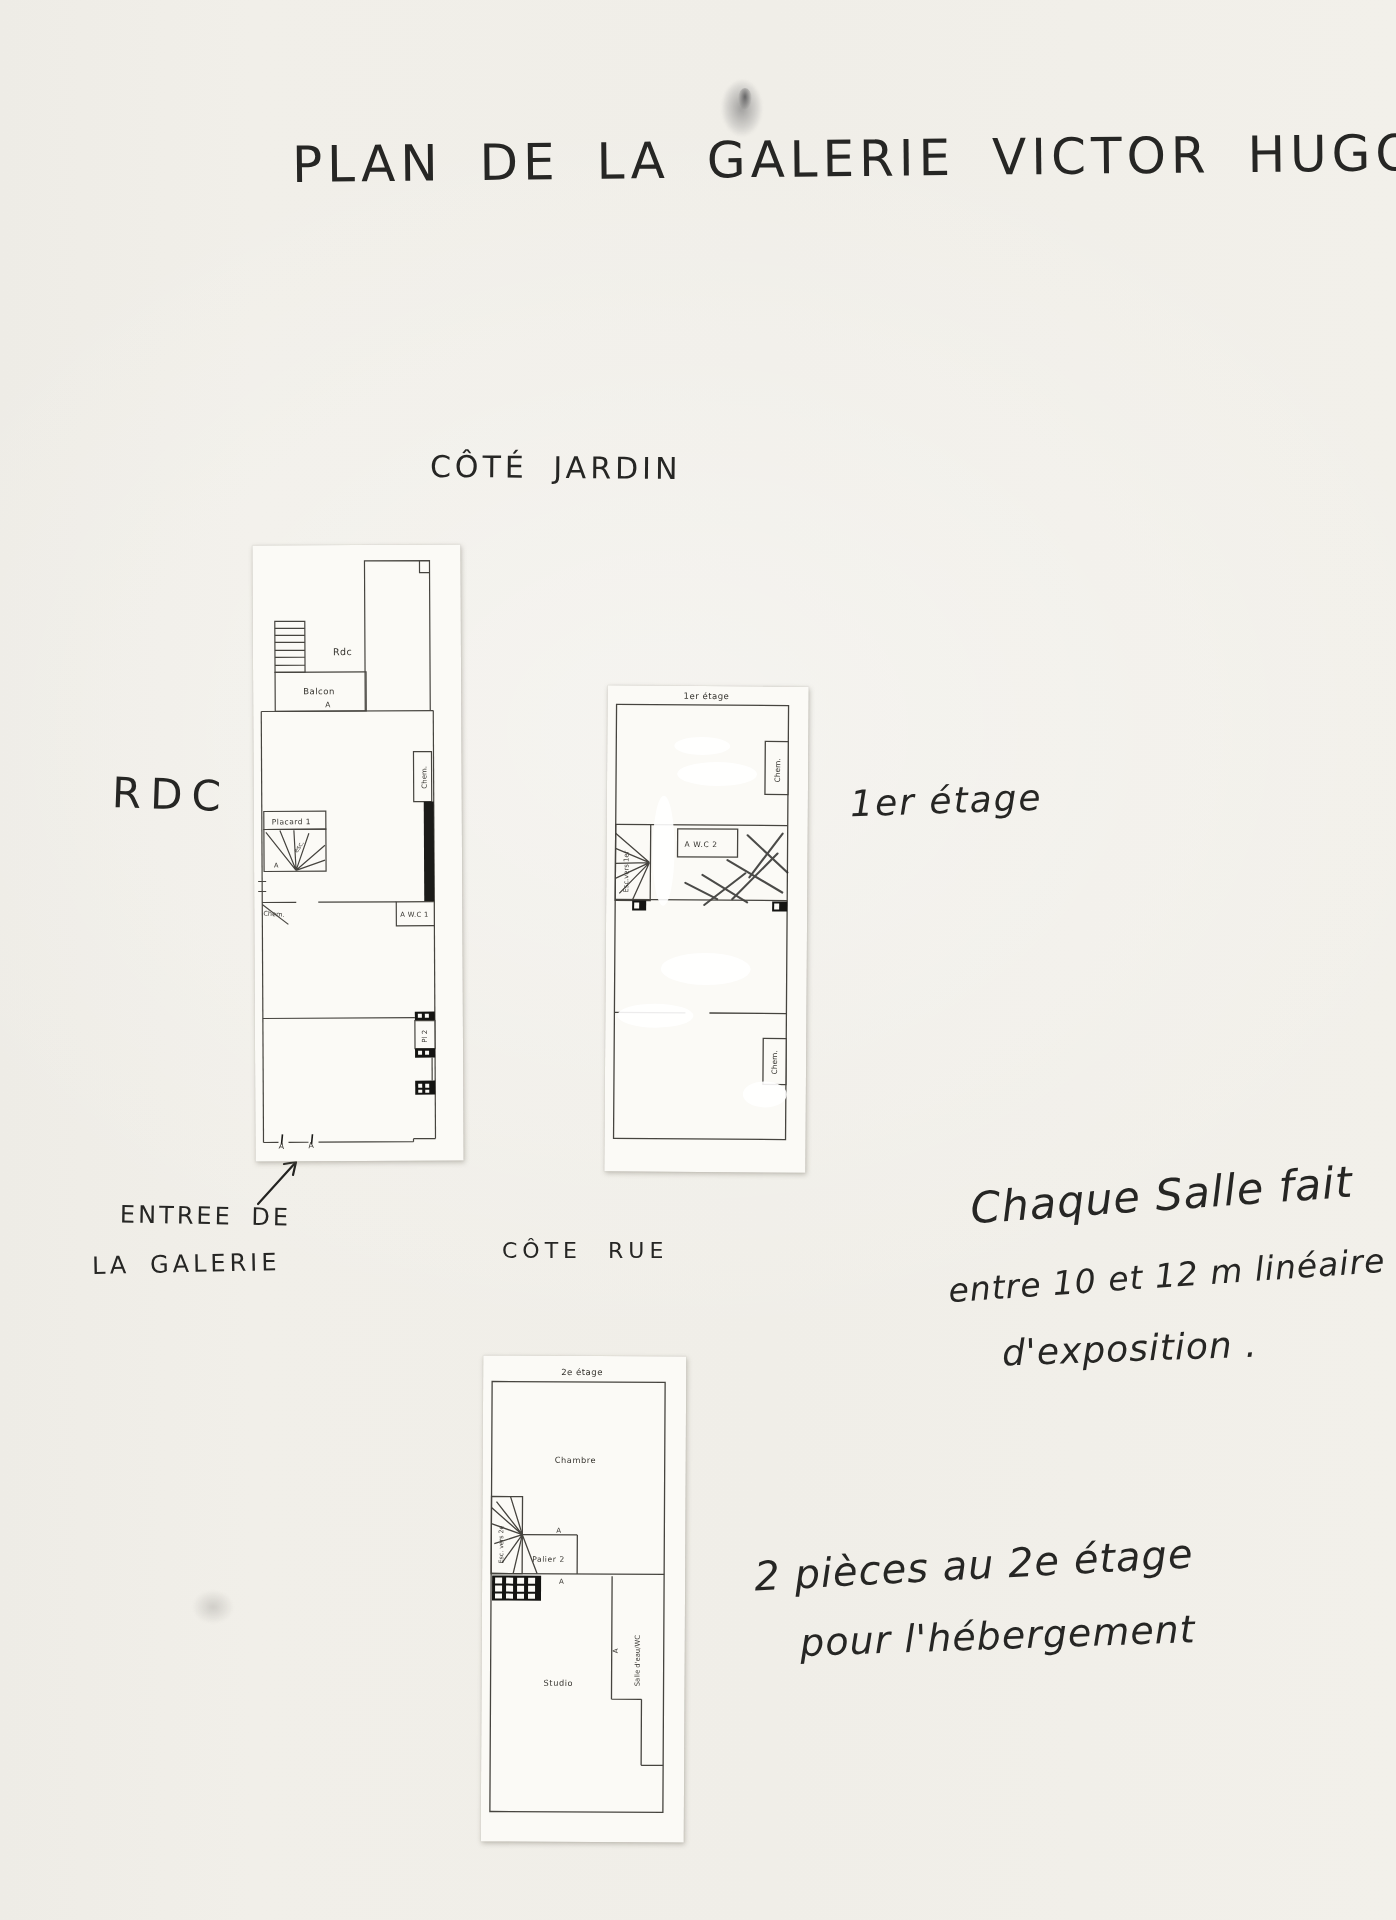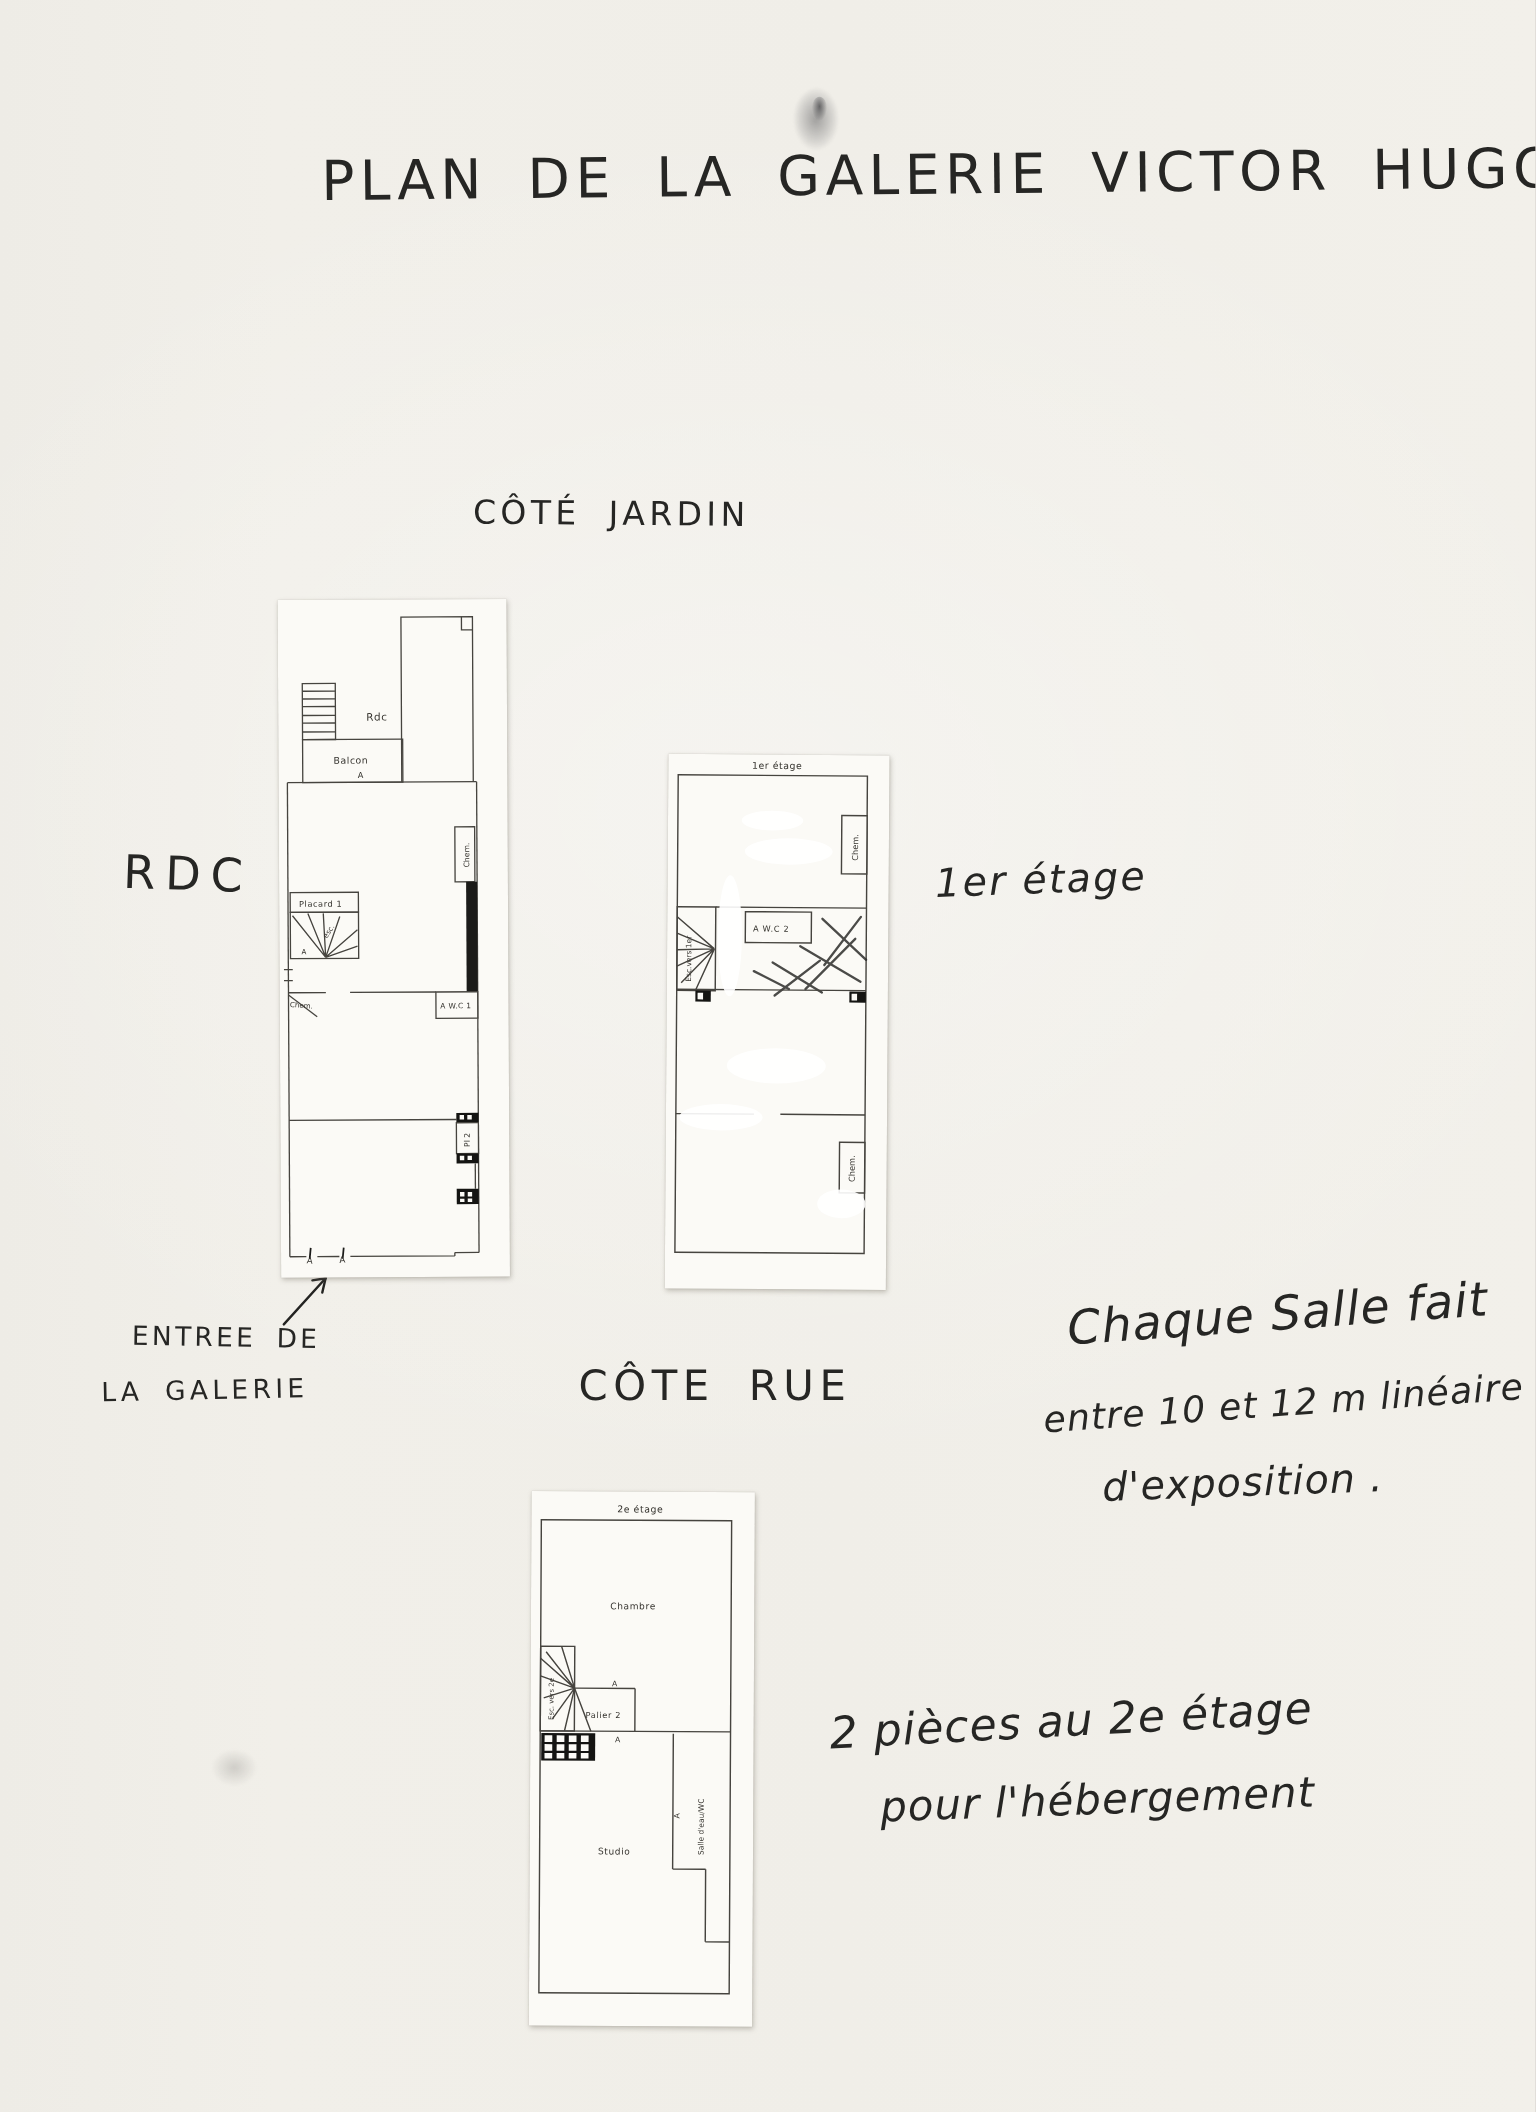--- a/index.html
+++ b/index.html
@@ -50,21 +50,21 @@
   <div class="hand caps" style="left:92px; top:1250px; font-size:24px; letter-spacing:4px; word-spacing:8px; transform:rotate(-1.2deg);">LA GALERIE</div>
 
   <svg style="position:absolute; left:250px; top:1154px;" width="56" height="56" viewBox="0 0 56 56">
     <g stroke="#232321" stroke-width="2.2" fill="none" stroke-linecap="round">
       <path d="M8,50 L46,8"></path>
       <path d="M46,8 L34,10"></path>
       <path d="M46,8 L43,21"></path>
     </g>
   </svg>
 
-  <div class="hand caps" style="left:502px; top:1238px; font-size:38px; letter-spacing:5px; word-spacing:14px;margin-left:24px;">CÔTE RUE</div>
+  <div class="hand caps" style="left:502px; top:1238px; font-size:22px; letter-spacing:5px; word-spacing:14px;">CÔTE RUE</div>
 
   <div class="hand script" style="left:970px; top:1170px; font-size:43px; letter-spacing:1px; transform:rotate(-4deg);">Chaque Salle fait</div>
   <div class="hand script" style="left:948px; top:1256px; font-size:33px; letter-spacing:1px; transform:rotate(-4deg);">entre 10 et 12 m linéaire</div>
   <div class="hand script" style="left:1002px; top:1328px; font-size:36px; letter-spacing:1px; transform:rotate(-2deg);">d'exposition .</div>
 
   <div class="hand script" style="left:754px; top:1542px; font-size:40px; letter-spacing:1px; transform:rotate(-3deg);">2 pièces au 2e étage</div>
   <div class="hand script" style="left:800px; top:1614px; font-size:38px; letter-spacing:1px; transform:rotate(-2deg);">pour l'hébergement</div>
 
   <div class="paper" style="left:254px; top:545px; width:208px; height:616px; transform:rotate(-0.3deg);">
     <svg width="208" height="616" viewBox="0 0 208 616">

